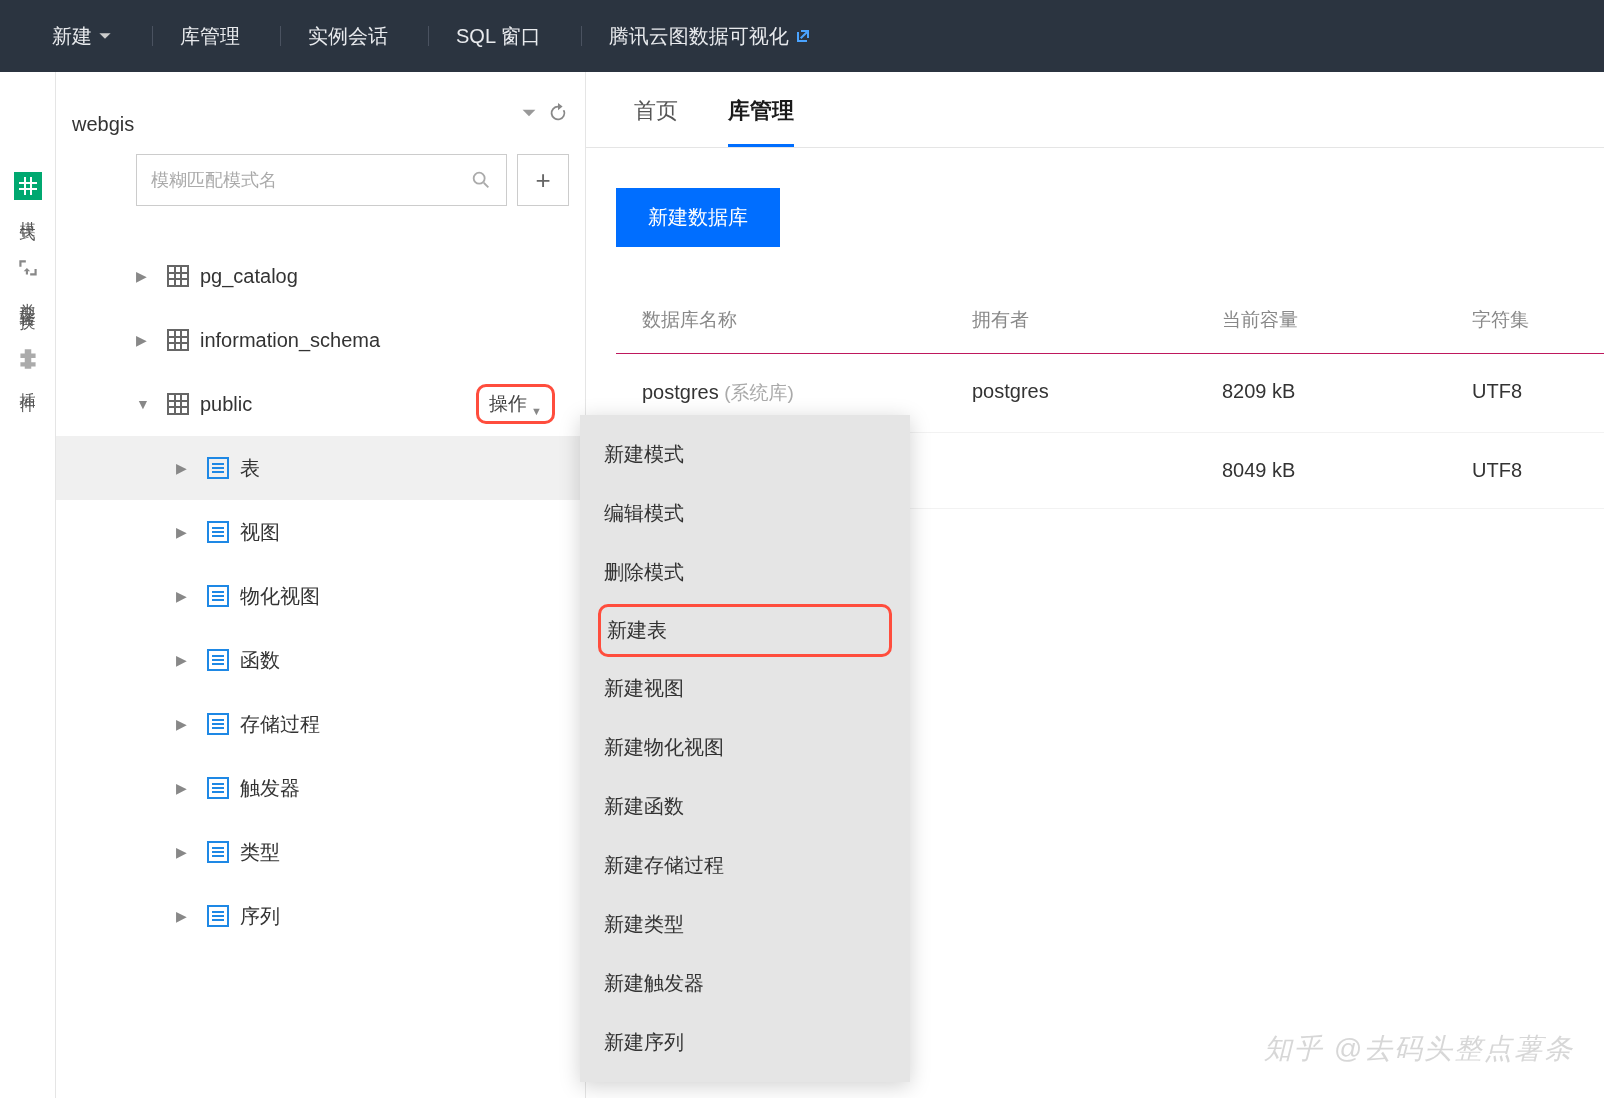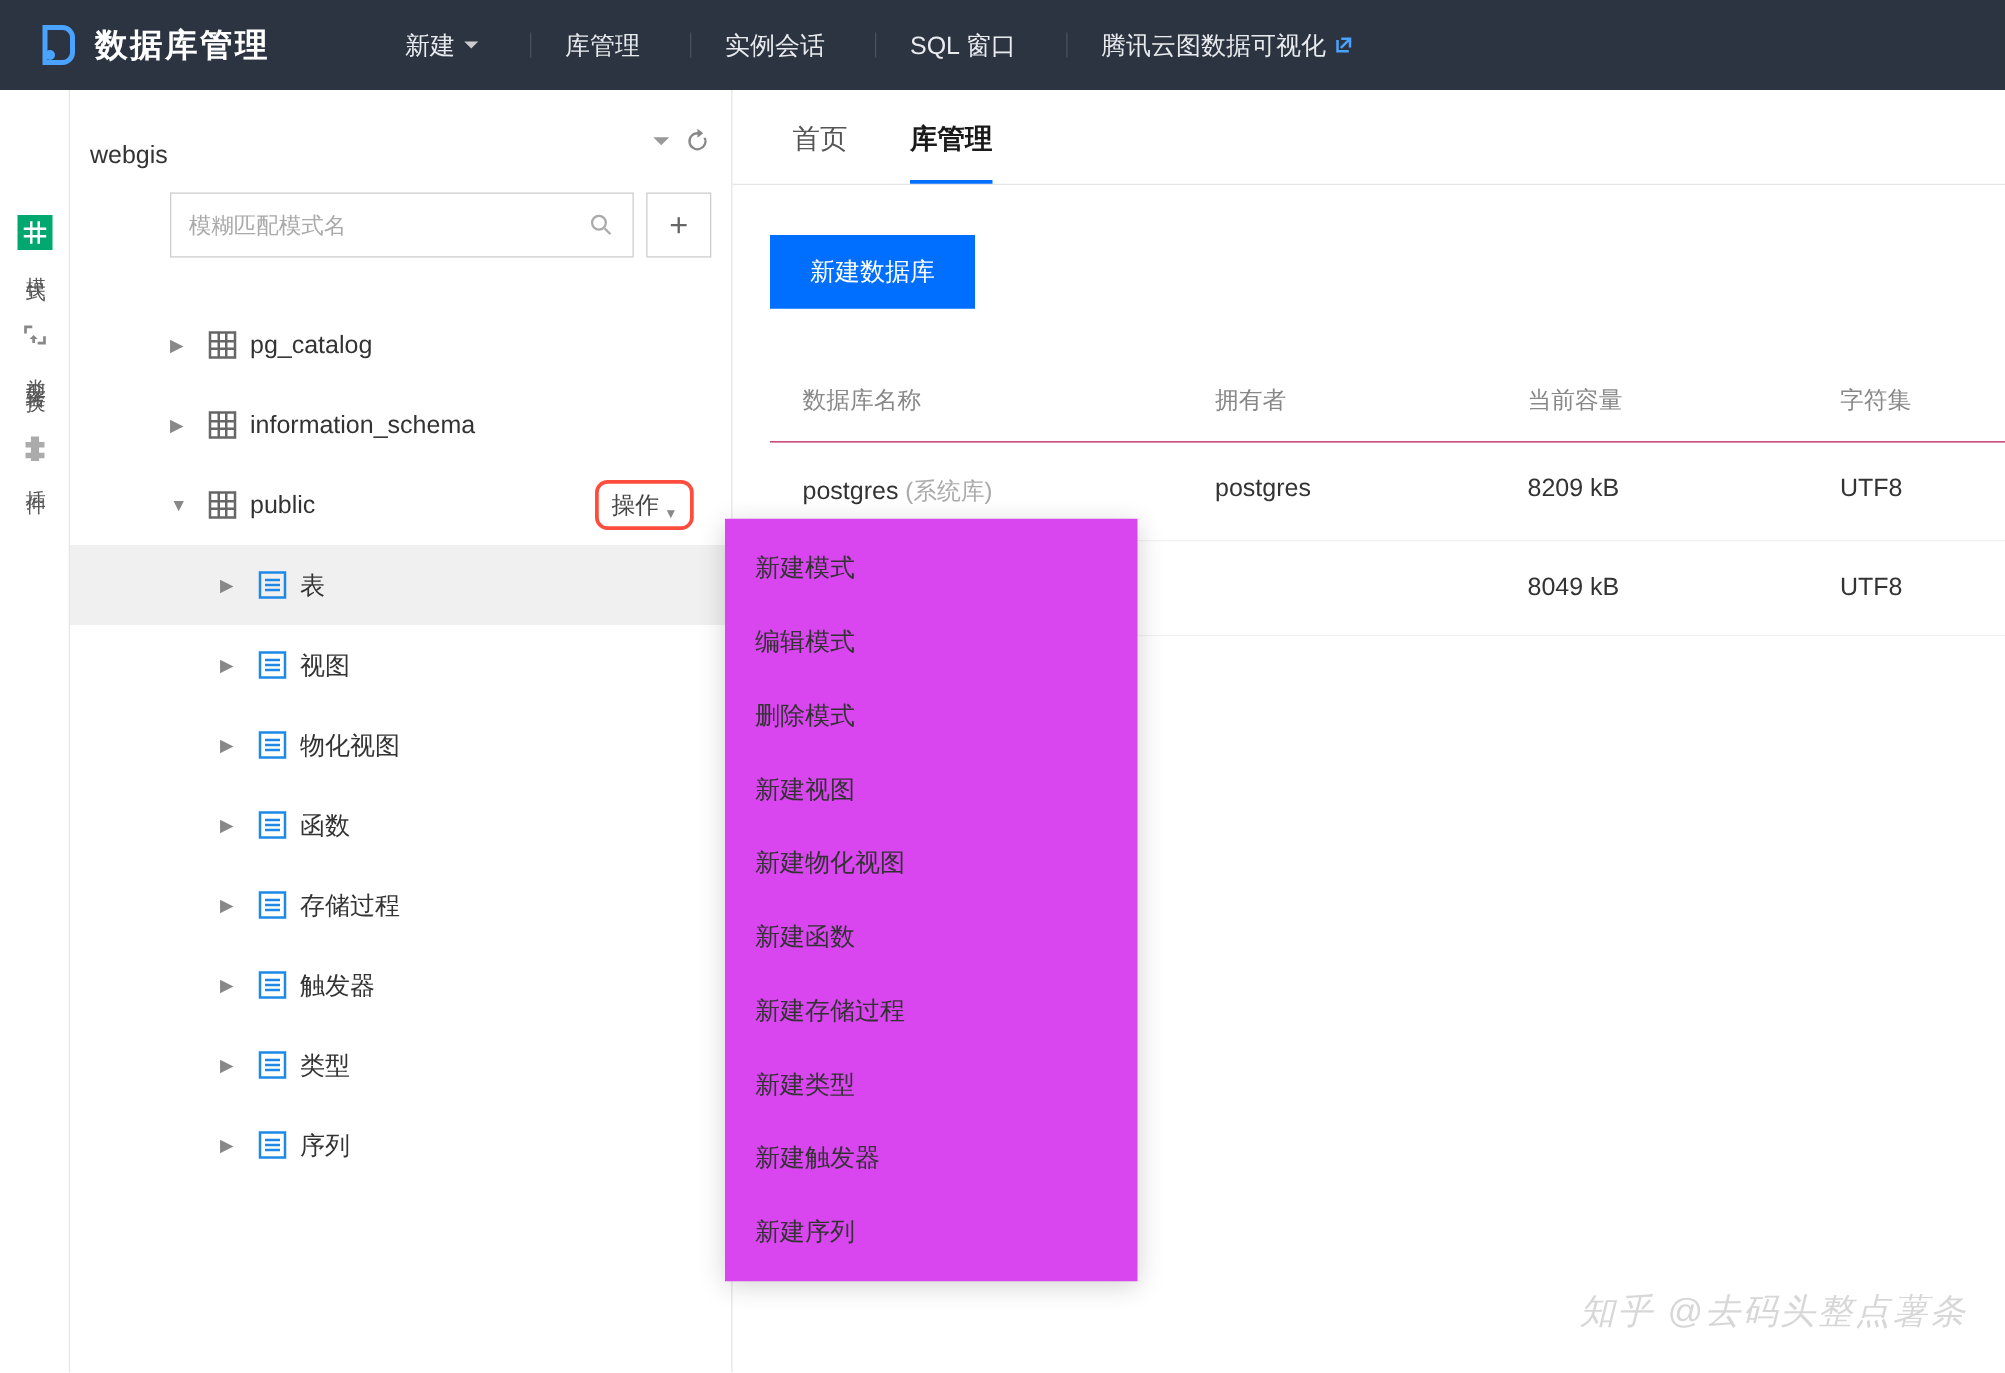--- a/index.html
+++ b/index.html
@@ -55,39 +55,31 @@
 
 .dbtable { margin-top: 40px; }
 .dbtable-header { display: flex; padding: 20px 0 20px 26px; color: #888; font-size: 19px; border-bottom: 1px solid #be185d; }
 .dbtable-row { display: flex; padding: 26px 0 26px 26px; font-size: 20px; color: #333; border-bottom: 1px solid #f2f2f2; }
 .col-name { width: 330px; }
 .col-owner { width: 250px; }
 .col-size { width: 250px; }
 .col-charset { flex: 1; }
 .sys-tag { color: #aaa; font-size: 19px; }
 
-.context-menu { position: absolute; left: 580px; top: 415px; width: 330px; background: #d946ef; box-shadow: 0 4px 20px rgba(0,0,0,0.18); padding: 10px 0; z-index: 100; }
+.context-menu { position: absolute; left: 580px; top: 415px; width: 330px; background: #e5e5e5; box-shadow: 0 4px 20px rgba(0,0,0,0.18); padding: 10px 0; z-index: 100; }
 .menu-item { padding: 16px 24px; font-size: 20px; color: #333; cursor: pointer; }
 .menu-item.highlighted { border: 3px solid #ff4d3d; border-radius: 10px; margin: 2px 18px; padding: 10px 6px; }
 
 .watermark { position: absolute; right: 30px; bottom: 30px; font-size: 28px; color: rgba(140,140,140,0.35); font-style: italic; letter-spacing: 2px; }
 .svg-icon { display: block; }
 </style>
 </head>
 <body>
 
 <div class="topbar">
-  <div class="logo">
-    <svg class="logo-icon svg-icon" viewBox="0 0 40 40">
-        <path fill="#fff" d="M8 4h24a4 4 0 0 1 4 4v24a4 4 0 0 1-4 4H8a4 4 0 0 1-4-4V8a4 4 0 0 1 4-4z" opacity="0"></path>
-        <path fill="none" stroke="#4aa3ff" stroke-width="4" d="M12 6h14a8 8 0 0 1 8 8v12a8 8 0 0 1-8 8H12V6z"></path>
-        <circle cx="16" cy="28" r="4" fill="#4aa3ff"></circle>
-      </svg>
-    <span class="logo-text">数据库管理</span>
-  </div>
   <div class="topnav">
     <div class="topnav-item">
       <span>新建</span>
       <svg width="14" height="14" viewBox="0 0 10 10">
           <path fill="#ccc" d="M1 3l4 4 4-4z"></path>
         </svg>
     </div>
     <div class="topnav-item">库管理</div>
     <div class="topnav-item">实例会话</div>
     <div class="topnav-item">SQL 窗口</div>
@@ -276,20 +268,21 @@
       </div>
     </div>
   </div>
 
 </div>
 
 <div class="context-menu" id="ctx-menu">
     <div class="menu-item">新建模式</div>
     <div class="menu-item">编辑模式</div>
     <div class="menu-item">删除模式</div>
+    <div class="menu-item highlighted">新建表</div>
     <div class="menu-item">新建视图</div>
     <div class="menu-item">新建物化视图</div>
     <div class="menu-item">新建函数</div>
     <div class="menu-item">新建存储过程</div>
     <div class="menu-item">新建类型</div>
     <div class="menu-item">新建触发器</div>
     <div class="menu-item">新建序列</div>
   </div>
 
 <div class="watermark">知乎 @去码头整点薯条</div>

